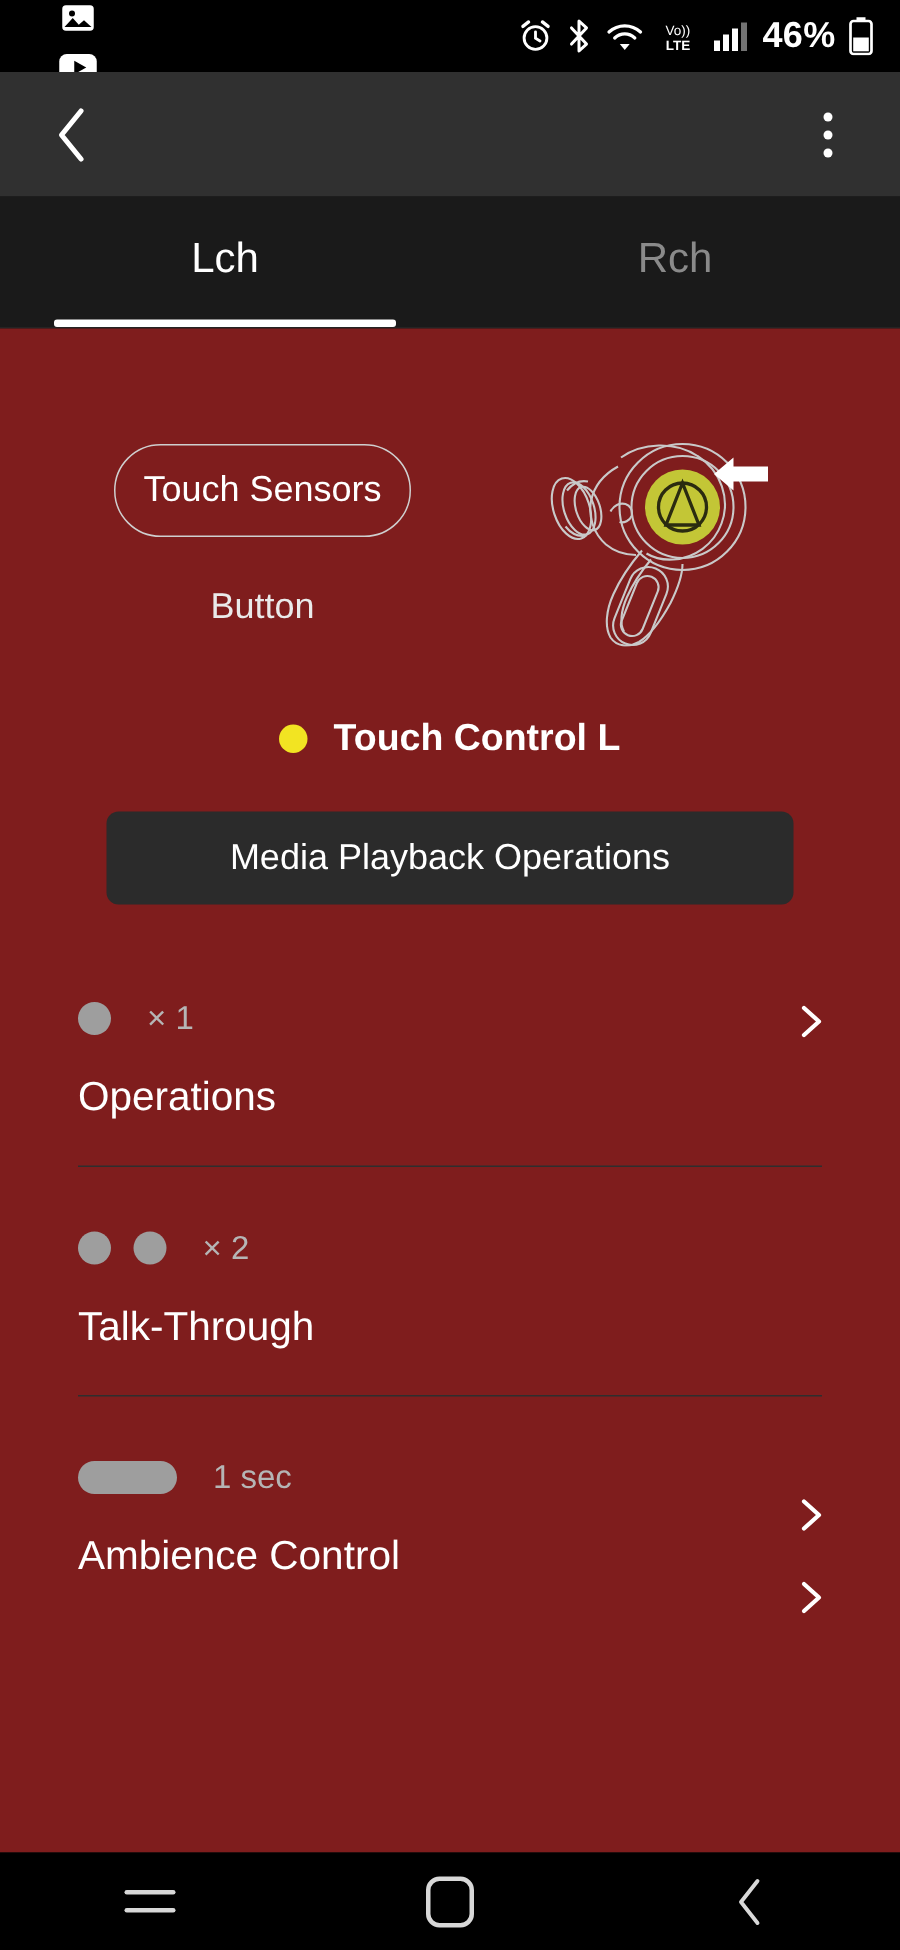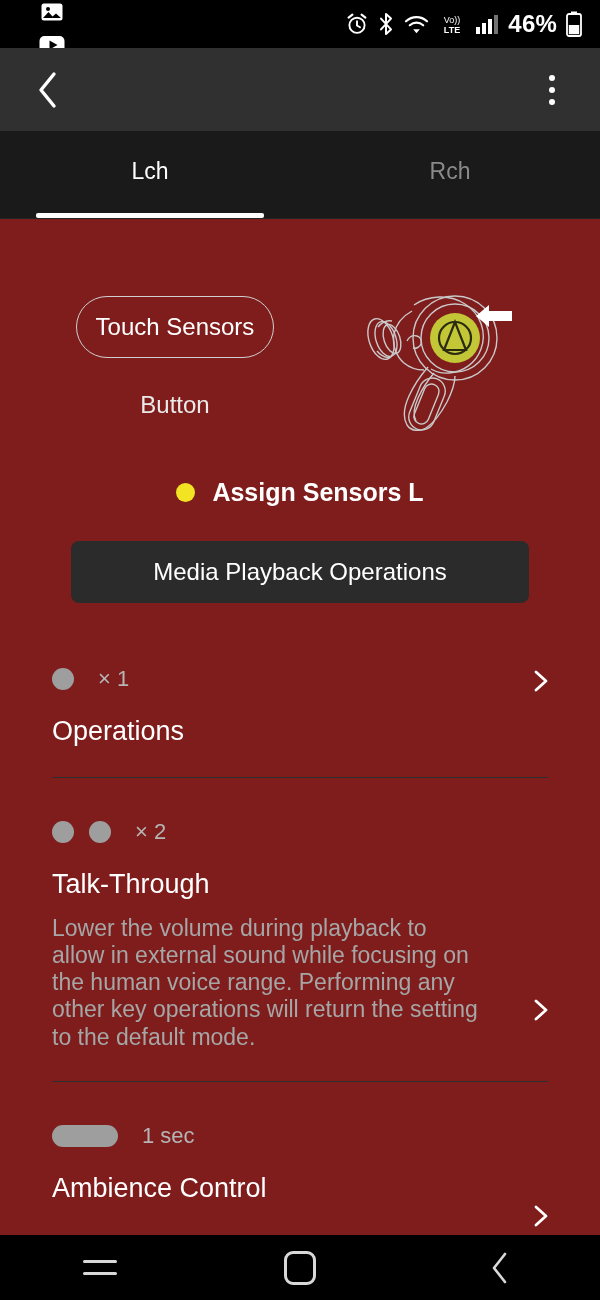--- a/index.html
+++ b/index.html
@@ -39,21 +39,21 @@
   .kebab{ display:flex; flex-direction:column; gap:6px; align-items:center; }
   .kebab i{ display:block; width:6px; height:6px; border-radius:50%; background:#fff; }
 
   
   .tabs{
     position:absolute; top:131px; left:0; width:600px; height:88px;
     background:#1a1a1a; display:flex; border-bottom:1px solid #242424;
   }
   .tab{
     flex:1; display:flex; align-items:center; justify-content:center;
-    font-size:23px; color:#8a8a8a; cursor:pointer; position:relative;
+    font-size:28px; color:#8a8a8a; cursor:pointer; position:relative;
     padding-bottom:6px;
   }
   .tab.active{ color:#fff; }
   .tab.active::after{
     content:""; position:absolute; bottom:0; left:50%; transform:translateX(-50%);
     width:228px; height:5px; background:#fff; border-radius:2px;
   }
 
   
   .content{
@@ -257,21 +257,21 @@
         </g>
       </svg>
 
       <svg class="arrow-left" viewBox="0 0 40 30">
         <path d="M2 15l13-11v6h23v10H15v6z" fill="#fff"></path>
       </svg>
     </div>
 
     <div class="sensor-label">
       <span class="sensor-dot"></span>
-      <span class="sensor-text">Assign Sensors L</span>
+      <span class="sensor-text">Touch Control L</span>
     </div>
 
     <div class="mode-btn-wrap">
       <button class="mode-btn">Media Playback Operations</button>
     </div>
 
     <div class="list">
 
       <div class="row r1">
         <div class="row-meta">
@@ -289,21 +289,20 @@
 
       <div class="row r2">
         <div class="row-meta">
           <span class="dots">
             <i class="tap-dot"></i>
             <i class="tap-dot"></i>
           </span>
           <span class="count">× 2</span>
         </div>
         <div class="row-title">Talk-Through</div>
-        <div class="row-desc">Lower the volume during playback to allow in external sound while focusing on the human voice range. Performing any other key operations will return the setting to the default mode.</div>
         <svg class="row-chev" viewBox="0 0 24 24">
           <path d="M8 3l10 9-10 9" fill="none" stroke="#fff" stroke-width="2.8" stroke-linecap="round" stroke-linejoin="round"></path>
         </svg>
       </div>
       <div class="divider"></div>
 
       <div class="row r3">
         <div class="row-meta">
           <span class="dots">
             <i class="hold-pill"></i>

